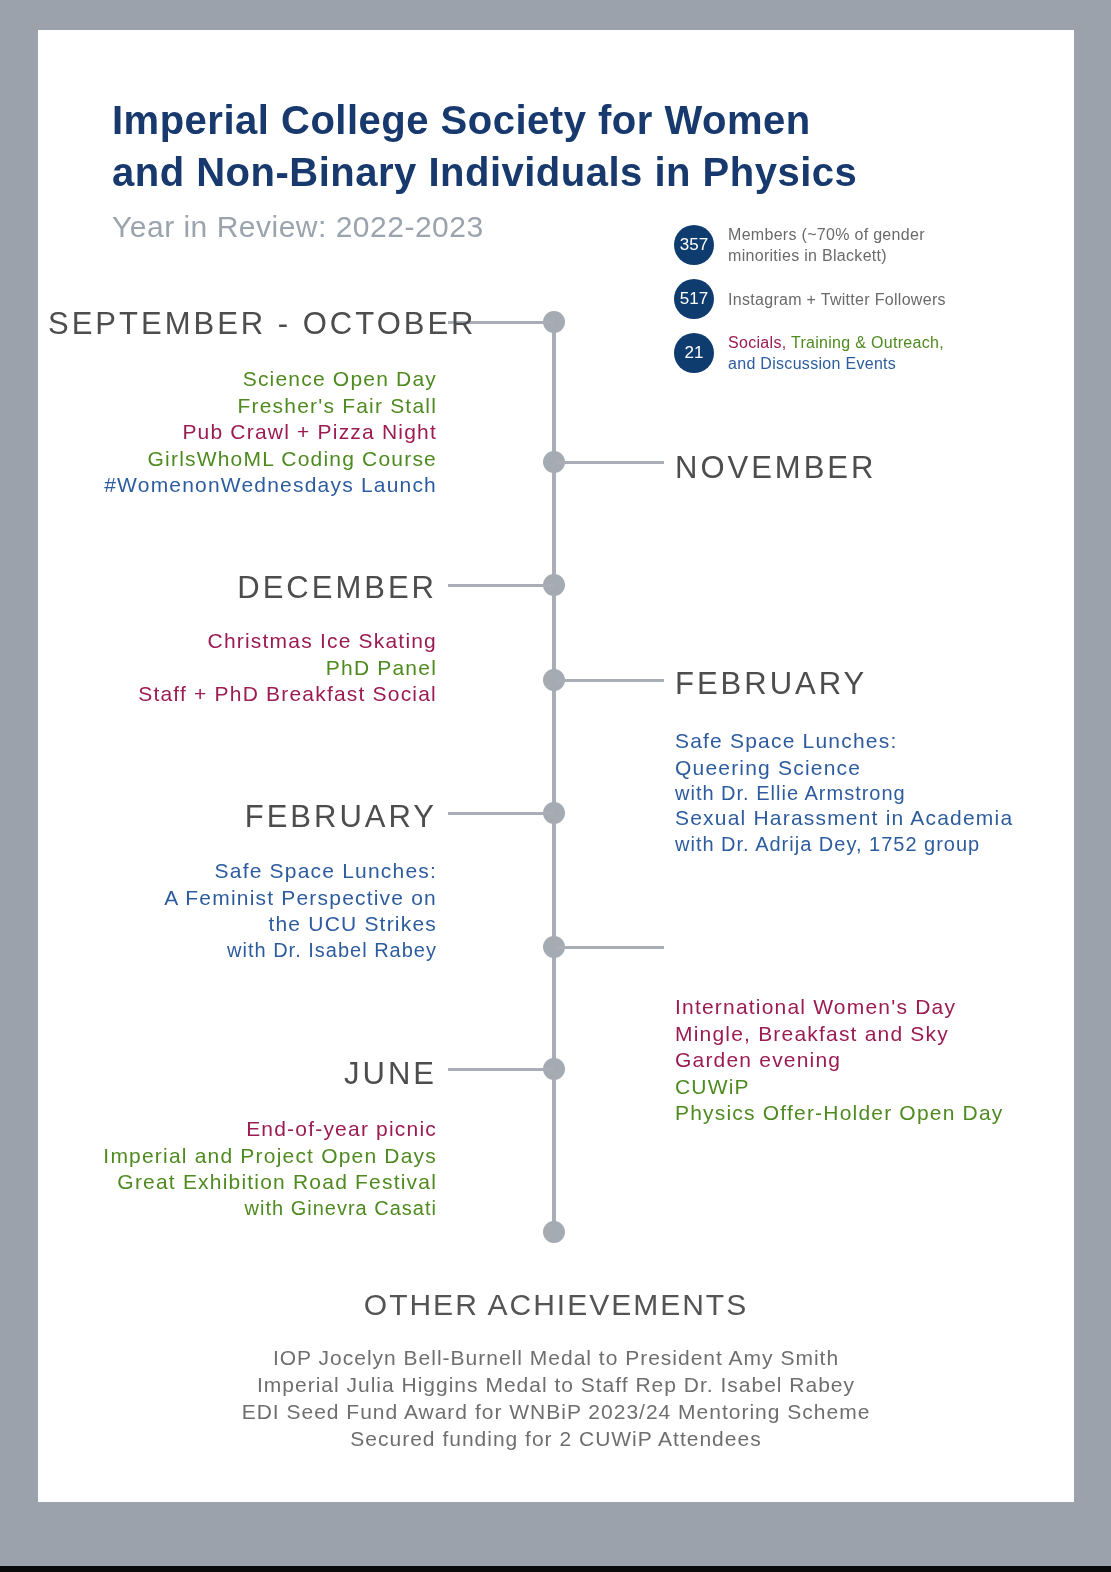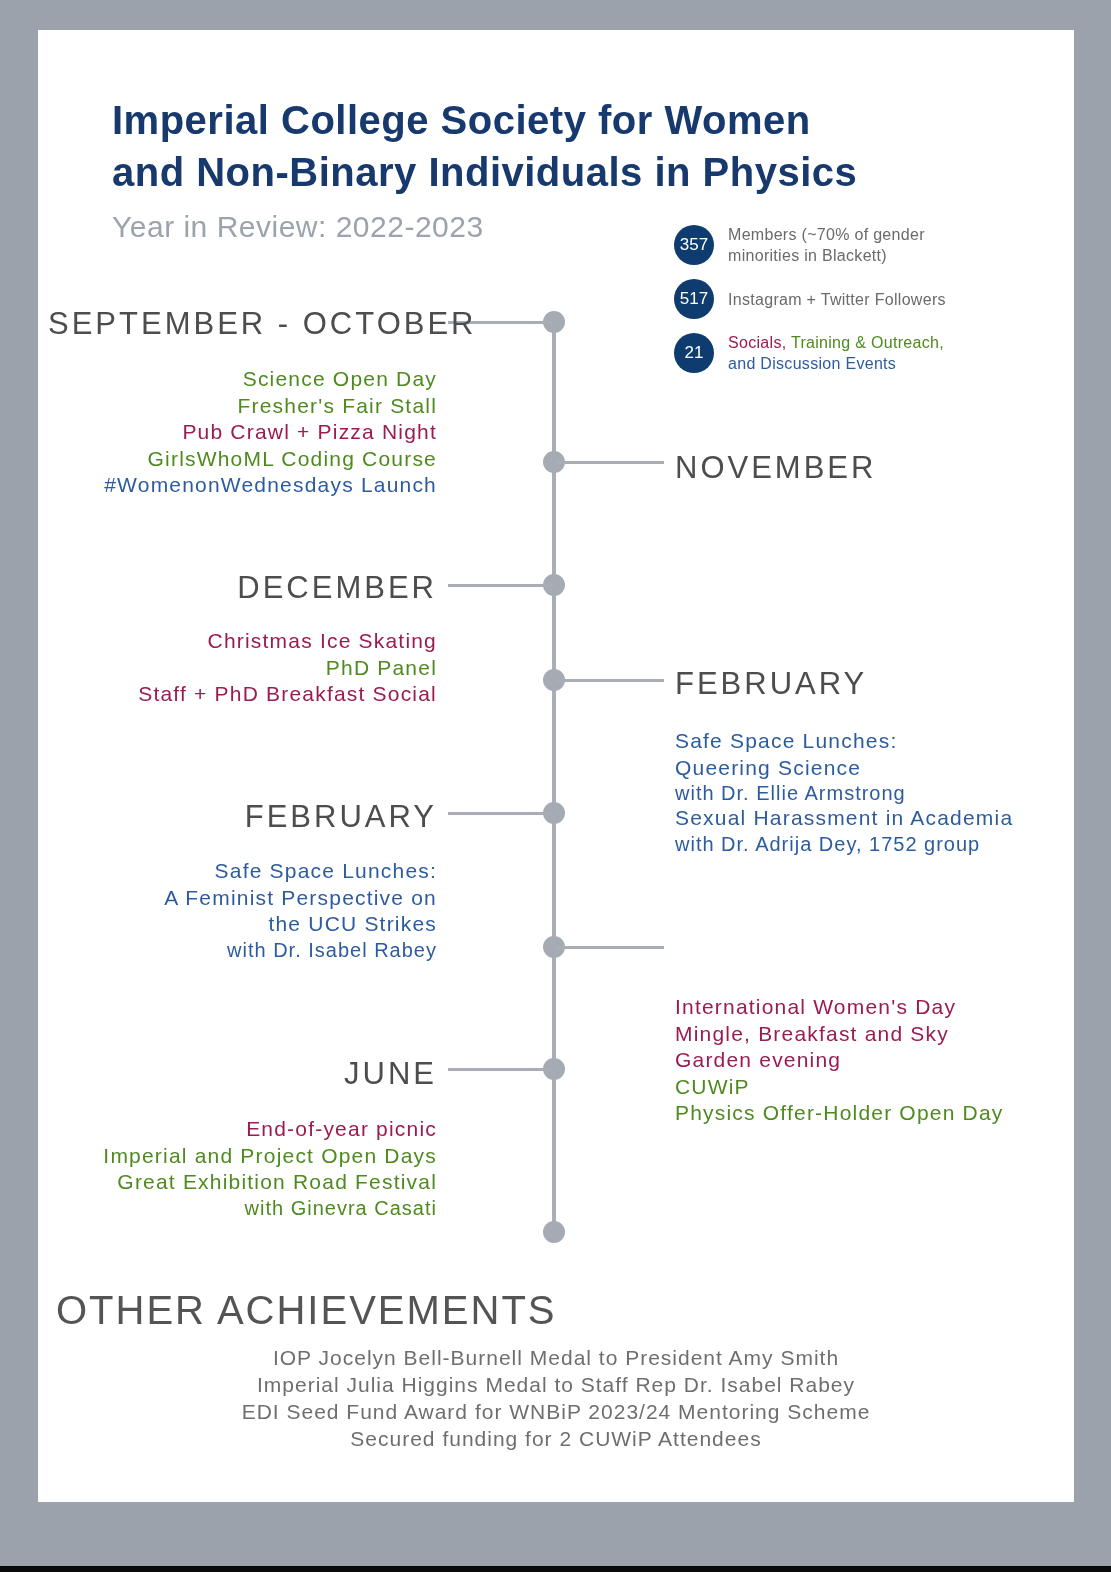--- a/index.html
+++ b/index.html
@@ -48,22 +48,22 @@
   }
   .col-left{left:48px;width:389px;text-align:right;}
   .col-right{left:675px;width:370px;text-align:left;}
   .ev{font-size:21px;line-height:26.5px;letter-spacing:1.2px;white-space:nowrap;}
   .ev.small{font-size:20px;line-height:24px;letter-spacing:1px;}
   .green{color:#4e8a1f;}
   .maroon{color:#9b1b52;}
   .blue{color:#2d5c9e;}
   
   .ach-heading{
-    left:56px;top:1288px;width:1000px;
-    font-size:40px;color:#545454;letter-spacing:2px;
+    left:56px;top:1288px;width:1000px;text-align:center;
+    font-size:30px;color:#545454;letter-spacing:2px;
   }
   .ach-lines{
     left:56px;top:1344px;width:1000px;text-align:center;
     font-size:21px;line-height:27px;color:#6e6e6e;letter-spacing:1px;
   }
 </style>
 </head>
 <body>
 
 <div id="page">

